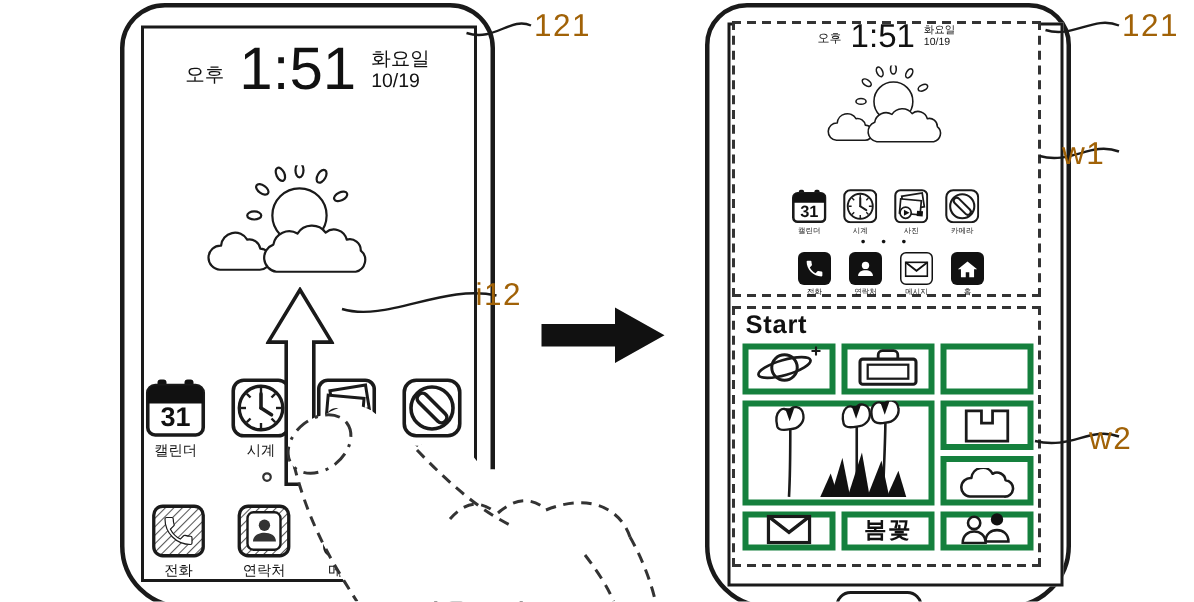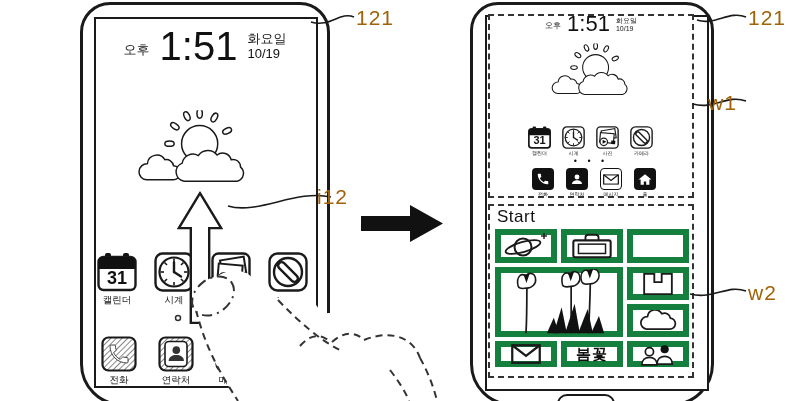--- a/index.html
+++ b/index.html
@@ -21,23 +21,23 @@
   .approw{display:flex;align-items:flex-start}
   .app{display:flex;flex-direction:column;align-items:center}
   .applabel{font-size:9.5px;margin-top:2px;white-space:nowrap}
   .tinylabel{font-size:5px;margin-top:1px;white-space:nowrap}
   .dashbox{border:2px dashed #333;box-sizing:border-box;background:#fff}
   .dock-sq{width:22px;height:22px;border-radius:4px;background:#111;
            display:flex;align-items:center;justify-content:center}
   .dock-sq.light{background:#fff;border:1.5px solid #111;box-sizing:border-box}
   .tilegrid{display:grid;grid-template-columns:62px 62px 62px;grid-template-rows:34px 33px 33px 26px;
             gap:4px}
-  .tile{border:6px solid #15803d;background:#fff;display:flex;align-items:center;justify-content:center;box-sizing:border-box}
+  .tile{border:4px solid #15803d;background:#fff;display:flex;align-items:flex-end;justify-content:center;box-sizing:border-box}
   .tile.flower{grid-column:1/3;grid-row:2/4}
-  .starttitle{font-size:17px;font-weight:400;letter-spacing:.5px}
+  .starttitle{font-size:17px;font-weight:700;letter-spacing:.5px}
   .dots{font-size:9px;letter-spacing:4px;text-align:center}
   .bomtext{font-size:15px;font-weight:800;letter-spacing:1px;font-family:"Liberation Serif",serif}
   svg{display:block}
 </style>
 </head>
 <body>
 
 <svg width="0" height="0" style="position:absolute">
   <defs>
     <pattern id="hatch" width="4" height="4" patternUnits="userSpaceOnUse" patternTransform="rotate(45)">
@@ -401,13 +401,13 @@
     <path d="M697,20 C715,26 729,10 746,17"></path>
     <path d="M693,104 C714,110 727,94 746,101"></path>
     <path d="M690,294 C714,300 727,284 746,291"></path>
   </g>
 </svg>
 
 <div class="abs reflabel" style="left:356px;top:6px">121</div>
 <div class="abs reflabel" style="left:317px;top:185px">i12</div>
 <div class="abs reflabel" style="left:748px;top:6px">121</div>
 <div class="abs reflabel" style="left:708px;top:91px">w1</div>
-<div class="abs reflabel" style="left:748px;top:281px">w2</div>
+<div class="abs reflabel" style="left:726px;top:281px">w2</div>
 
 </body></html>

